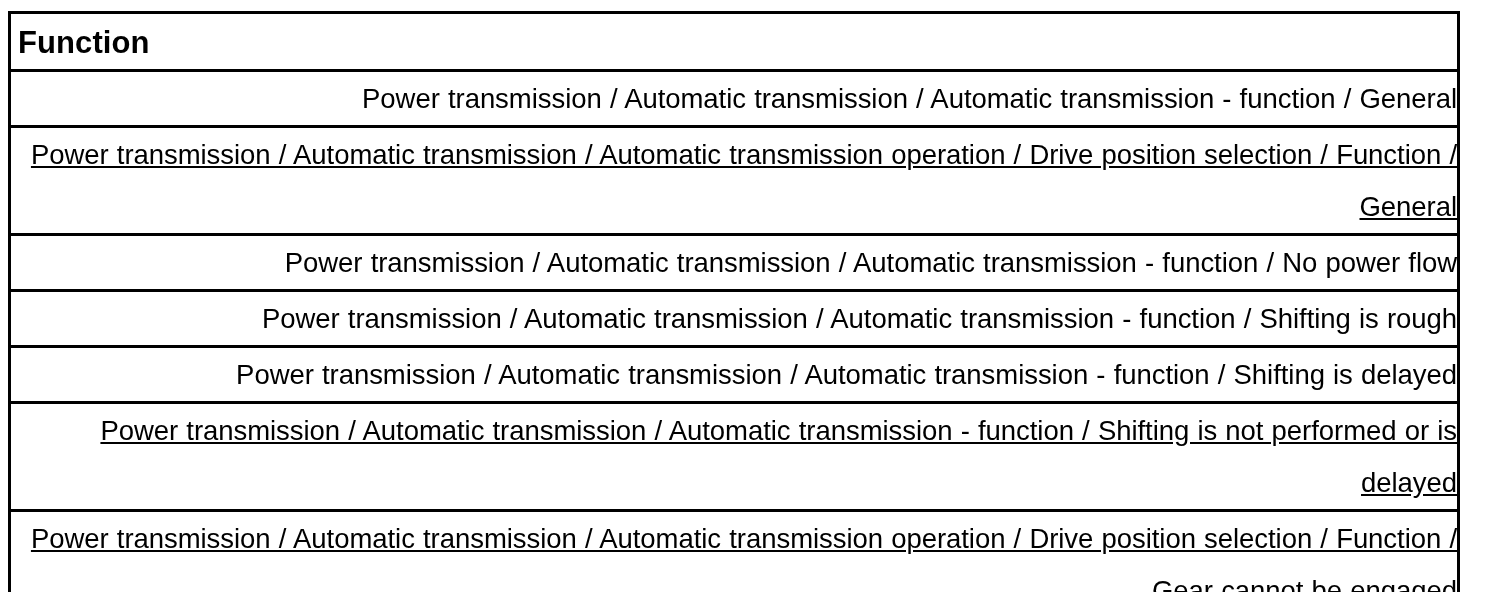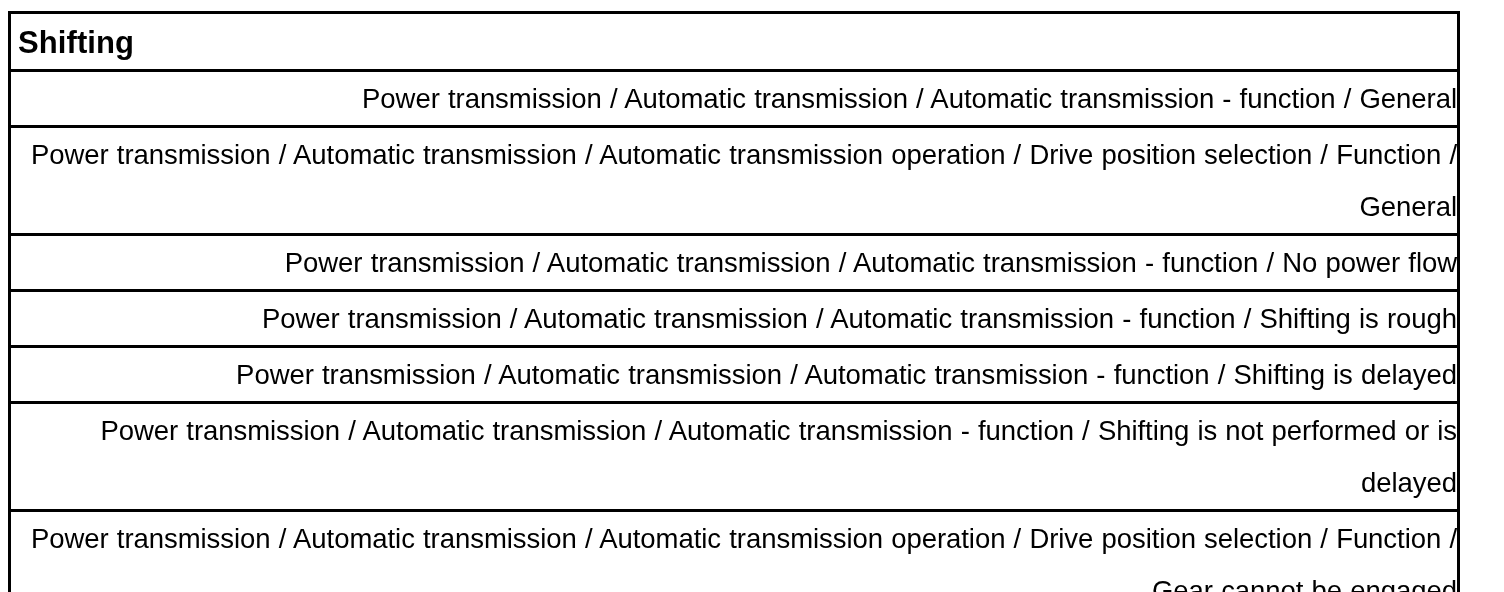--- a/index.html
+++ b/index.html
@@ -58,31 +58,32 @@
     letter-spacing: -0.05px;
     word-spacing: 0.6px;
     text-align: right;
   }
   .row-cell.two-line {
     height: 99px;
   }
   .row-cell.two-line .row-text {
     line-height: 52px;
     padding-top: 1px;
+    text-decoration: underline;
   }
 </style>
 </head>
 <body>
 
 <div class="page">
   <table class="symptoms-table">
     <thead>
       <tr>
         <th class="header-cell">
-          <span class="header-text">Shifting</span>
+          <span class="header-text">Function</span>
         </th>
       </tr>
     </thead>
     <tbody>
       <tr>
         <td class="row-cell">
           <span class="row-text">Power transmission / Automatic transmission / Automatic transmission - function / General</span>
         </td>
       </tr>
       <tr>

